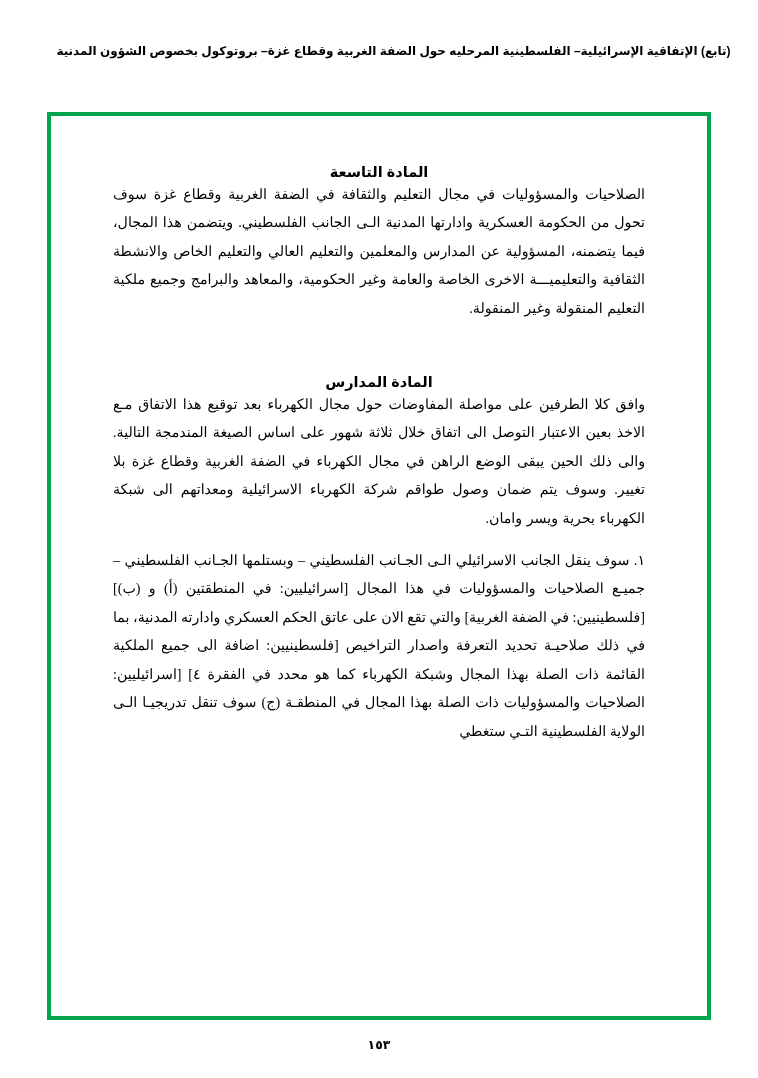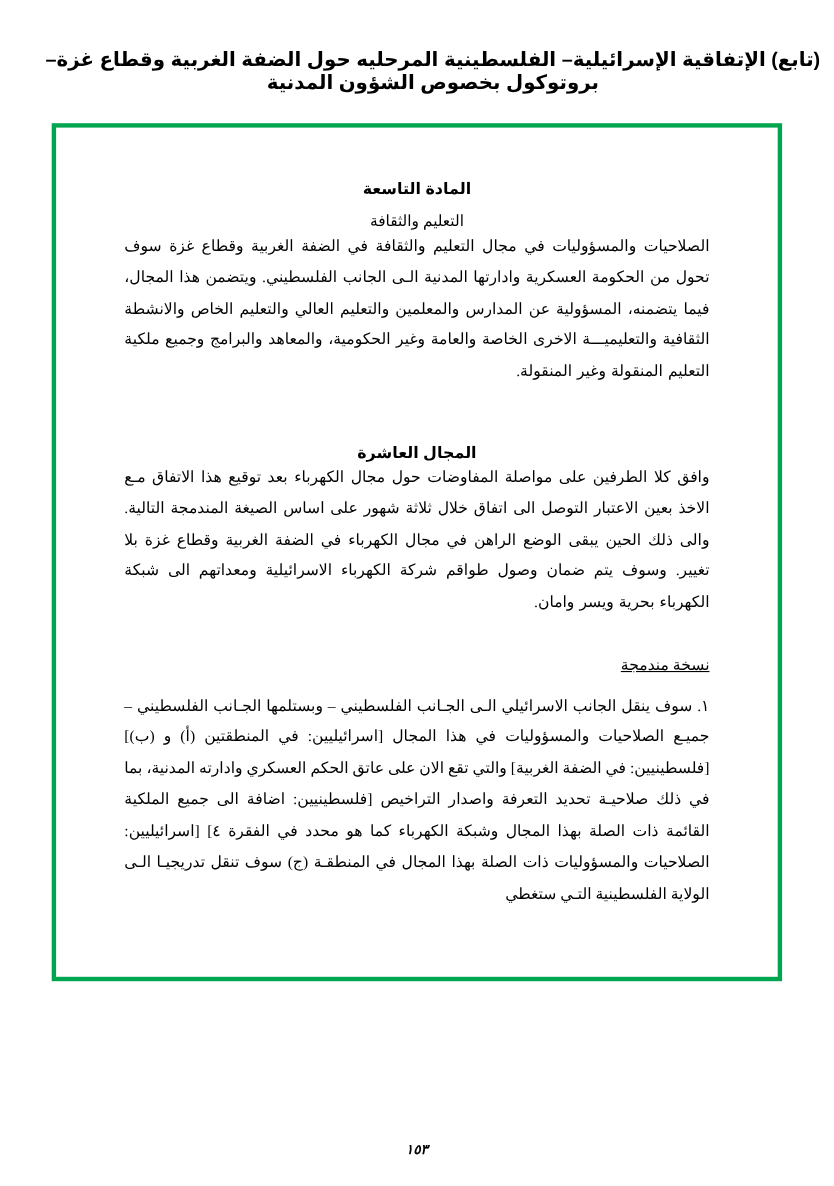--- a/index.html
+++ b/index.html
@@ -21,40 +21,40 @@
     position: relative;
     box-sizing: border-box;
   }
   .header-block {
     padding-top: 44px;
     text-align: center;
   }
   .header-title {
     font-family: "Liberation Sans", "DejaVu Sans", sans-serif;
     font-weight: bold;
-    font-size: 18px;
+    font-size: 12px;
     letter-spacing: 0px;
     color: #000;
     direction: rtl;
     margin-left: 29px;
   }
   .header-source {
     margin-top: 10px;
     font-family: "Liberation Sans", "DejaVu Sans", sans-serif;
     font-weight: bold;
     font-size: 9.5px;
     color: #000;
     direction: rtl;
   }
   .frame {
     position: absolute;
     top: 112px;
     right: 47px;
     left: 47px;
-    height: 780px;
+    height: 908px;
     border: 4px solid #00a64f;
     box-sizing: border-box;
   }
   .frame-inner {
     position: absolute;
     top: 0;
     right: 0;
     left: 0;
     bottom: 0;
     padding: 30px 62px 20px 62px;
@@ -101,45 +101,42 @@
   .page-number {
     position: absolute;
     bottom: 26px;
     left: 0;
     right: 0;
     text-align: center;
     font-family: "Liberation Sans", "DejaVu Sans", sans-serif;
     font-size: 12.5px;
     font-weight: bold;
     direction: rtl;
-    font-style: italic;
   }
 </style>
 </head>
 <body>
 
 <div class="page">
 
   <div class="header-block">
     <div class="header-title">(تابع) الإتفاقية الإسرائيلية– الفلسطينية المرحليه حول الضفة الغربية وقطاع غزة– بروتوكول بخصوص الشؤون المدنية</div>
   </div>
 
   <div class="frame">
     <div class="frame-inner">
 
       <div class="art-heading">المادة التاسعة</div>
-      <div class="art-subheading">التعليم والثقافة</div>
       <div class="para">الصلاحيات والمسؤوليات في مجال التعليم والثقافة في الضفة الغربية وقطاع  غزة سوف تحول من الحكومة العسكرية وادارتها المدنية الـى الجانب الفلسطيني. ويتضمن هذا المجال، فيما يتضمنه، المسؤولية عن المدارس والمعلمين والتعليم العالي والتعليم الخاص والانشطة الثقافية والتعليميـــة الاخرى الخاصة والعامة وغير  الحكومية، والمعاهد والبرامج وجميع ملكية التعليم المنقولة وغير المنقولة.</div>
 
       <div class="gap-lg"></div>
 
-      <div class="art-heading">المجال العاشرة</div>
+      <div class="art-heading">المادة المدارس</div>
       <div class="para">وافق كلا الطرفين على مواصلة المفاوضات حول مجال الكهرباء بعد توقيع هذا الاتفاق مـع الاخذ بعين الاعتبار التوصل الى اتفاق خلال ثلاثة شهور على اساس الصيغة المندمجة التالية. والى ذلك الحين يبقى الوضع الراهن في مجال الكهرباء في الضفة الغربية وقطاع غزة بلا  تغيير. وسوف يتم ضمان وصول طواقم شركة الكهرباء الاسرائيلية ومعداتهم الى شبكة الكهرباء بحرية ويسر وامان.</div>
 
-      <div class="section-label">نسخة مندمجة</div>
       <div class="list-item">١. سوف ينقل الجانب الاسرائيلي الـى الجـانب الفلسطيني – وبستلمها الجـانب الفلسطيني – جميـع الصلاحيات والمسؤوليات في هذا المجال [اسرائيليين: في المنطقتين (أ) و (ب)] [فلسطينيين: في الضفة الغربية] والتي تقع الان على عاتق الحكم العسكري وادارته المدنية، بما في ذلك صلاحيـة تحديد التعرفة واصدار التراخيص [فلسطينيين: اضافة الى جميع الملكية القائمة ذات  الصلة بهذا المجال وشبكة الكهرباء كما هو محدد في الفقرة ٤] [اسرائيليين: الصلاحيات والمسؤوليات ذات الصلة بهذا المجال في المنطقـة (ج) سوف تنقل تدريجيـا الـى الولاية الفلسطينية التـي ستغطي</div>
 
     </div>
   </div>
 
   <div class="page-number">١٥٣</div>
 
 </div>
 
 </body></html>

